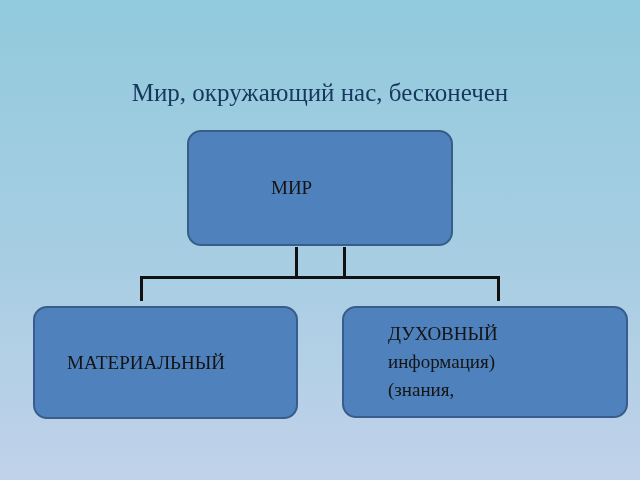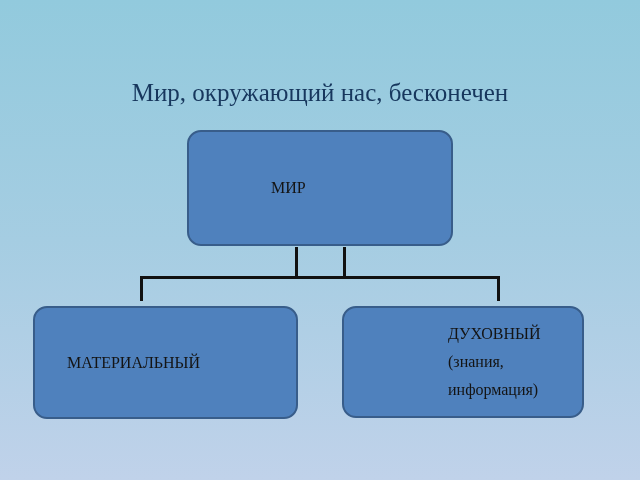--- a/index.html
+++ b/index.html
@@ -22,30 +22,30 @@
     line-height: 30px;
     white-space: pre-line;
   }
   .box {
     position: absolute;
     background: #4f81bd;
     border: 2px solid #385d8a;
     border-radius: 14px;
     box-sizing: border-box;
     color: #141414;
-    font-size: 16px;
+    font-size: 19px;
     line-height: 28px;
     display: flex;
     flex-direction: column;
     justify-content: center;
   }
   .box .line { white-space: nowrap; }
   .box-root   { left: 187px; top: 130px; width: 266px; height: 116px; padding-left: 82px; }
   .box-left   { left: 33px;  top: 306px; width: 265px; height: 113px; padding-left: 32px; }
-  .box-right  { left: 342px; top: 306px; width: 242px; height: 112px; padding-left: 104px; }
+  .box-right  { left: 342px; top: 306px; width: 286px; height: 112px; padding-left: 44px; }
   .connector { position: absolute; background: #111111; }
   .conn-stub-left-top   { left: 295px; top: 247px; width: 3px; height: 31px; }
   .conn-stub-right-top  { left: 343px; top: 247px; width: 3px; height: 31px; }
   .conn-horizontal      { left: 140px; top: 276px; width: 360px; height: 3px; }
   .conn-drop-left       { left: 140px; top: 276px; width: 3px; height: 25px; }
   .conn-drop-right      { left: 497px; top: 276px; width: 3px; height: 25px; }
 </style>
 </head>
 <body>
 
@@ -65,17 +65,17 @@
   <div class="connector conn-horizontal"></div>
   <div class="connector conn-drop-left"></div>
   <div class="connector conn-drop-right"></div>
 
   <div class="box box-left">
     <div class="line">МАТЕРИАЛЬНЫЙ</div>
   </div>
 
   <div class="box box-right">
     <div class="line">ДУХОВНЫЙ</div>
+    <div class="line">информация)</div>
     <div class="line">(знания,</div>
-    <div class="line">информация)</div>
   </div>
 
 </div>
 
 </body></html>

